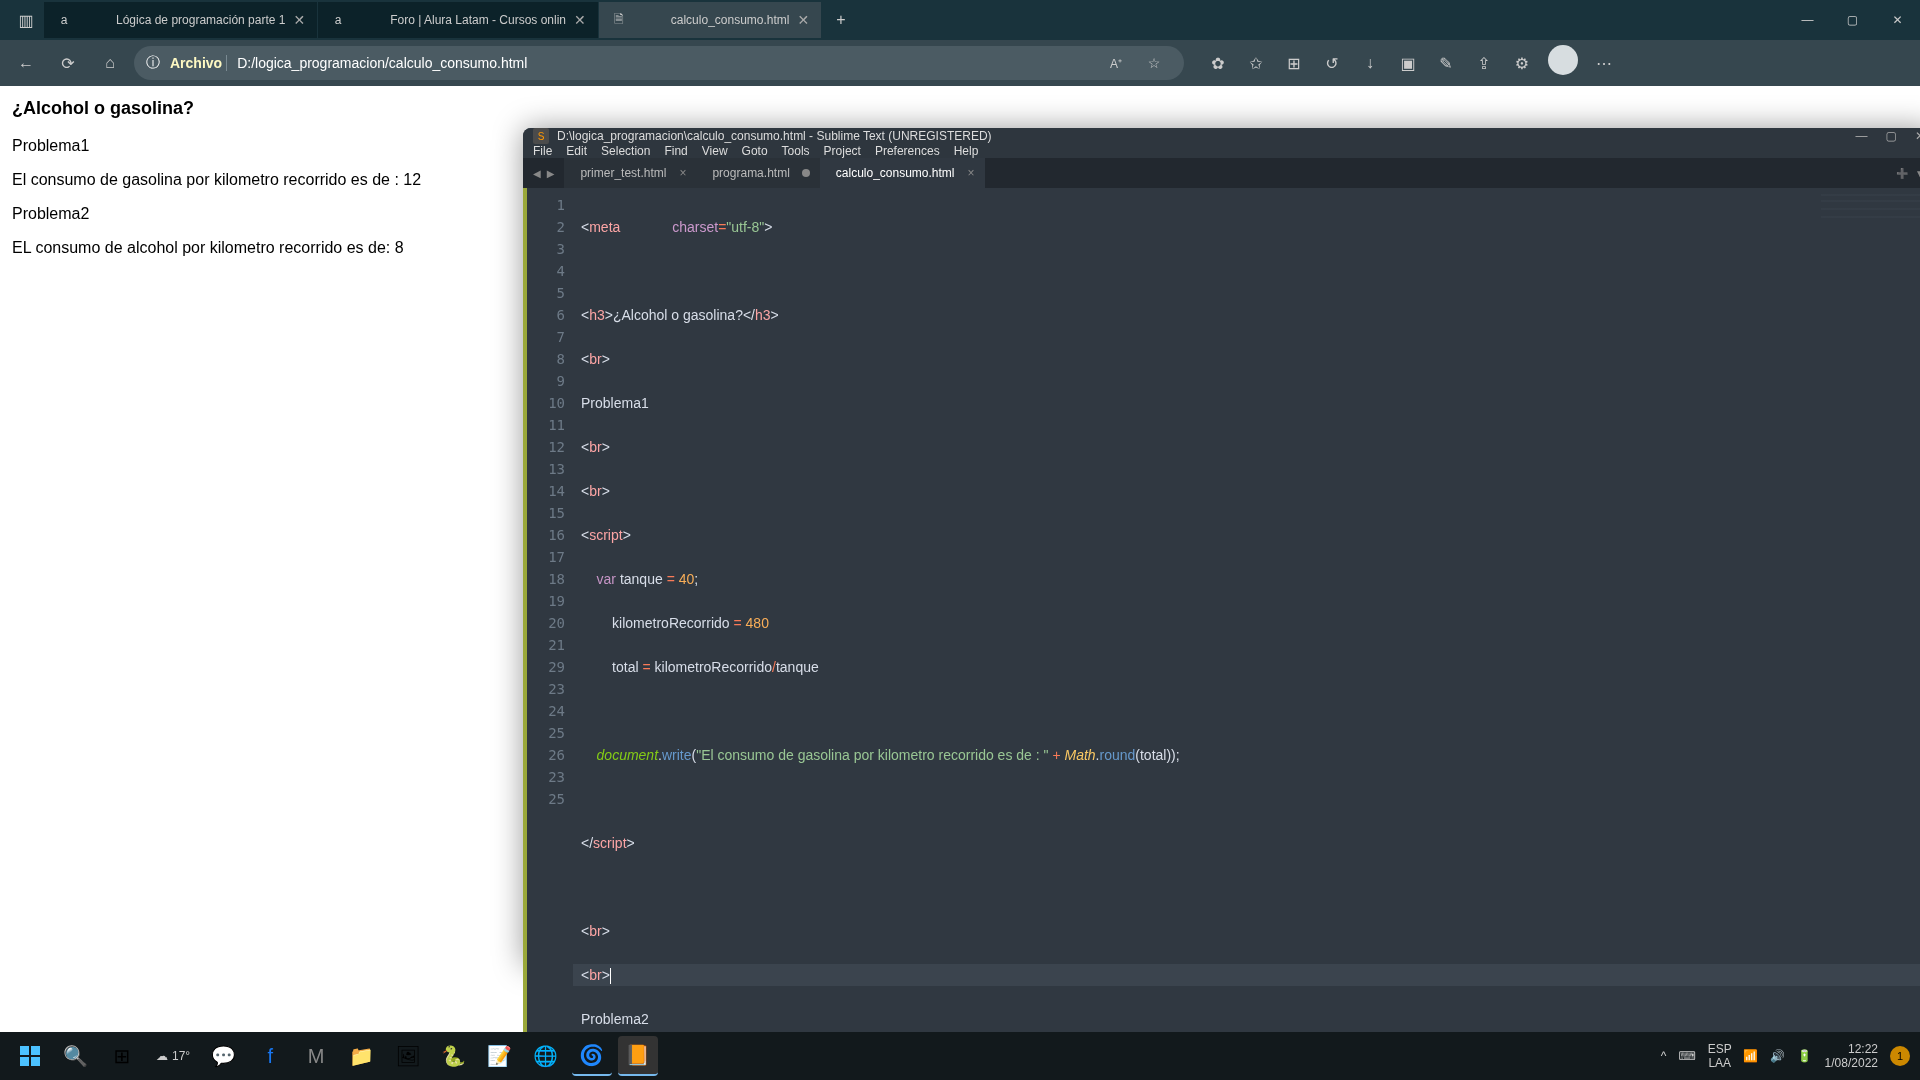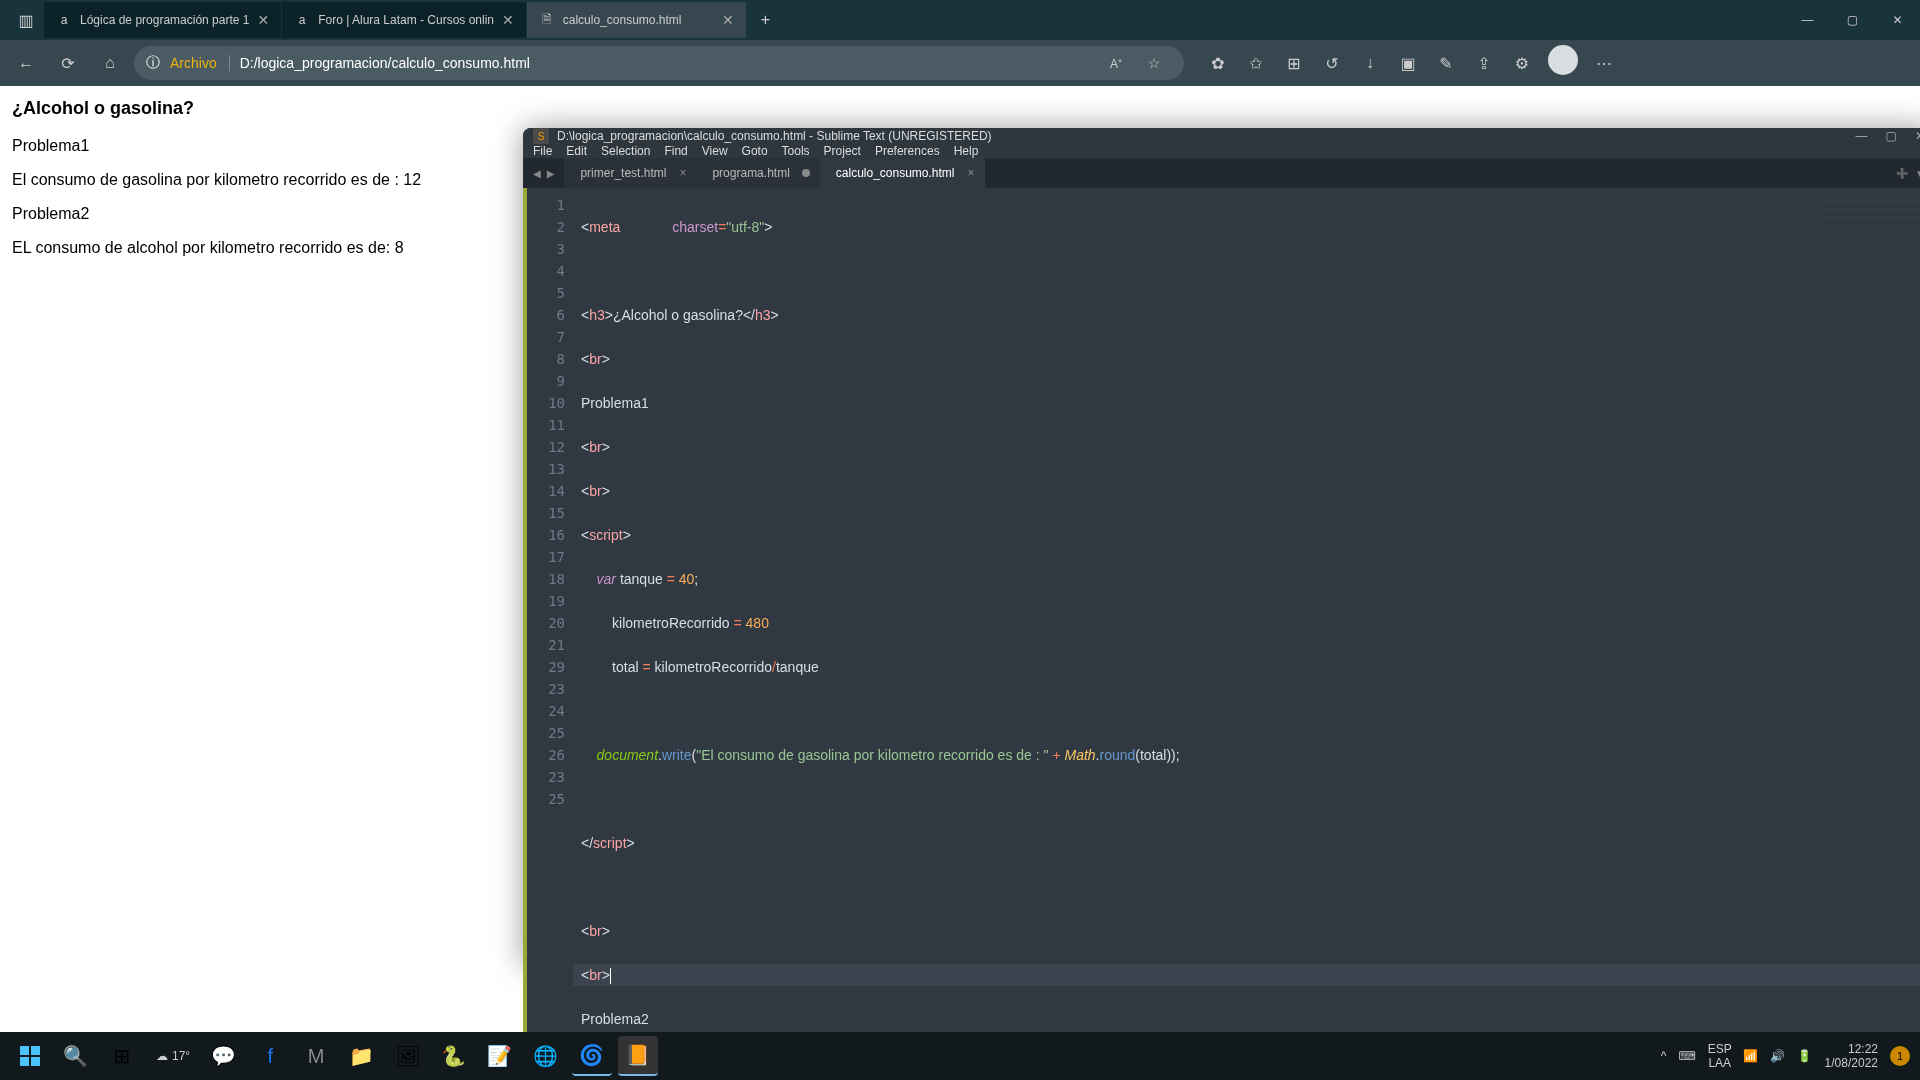--- a/index.html
+++ b/index.html
@@ -5,31 +5,31 @@
 * { margin: 0; padding: 0; box-sizing: border-box; font-family: "Segoe UI", Arial, sans-serif; }
 body { width: 1920px; height: 1080px; background: #fff; overflow: hidden; position: relative; }
 
 
 .browser-bar { background: #19333c; height: 40px; display: flex; align-items: center; }
 .tab-bar { display: flex; align-items: center; height: 40px; padding-left: 8px; }
 .tab-icon-box { width: 36px; height: 32px; display: flex; align-items: center; justify-content: center; color: #ccc; }
 .browser-tab { display: flex; align-items: center; height: 36px; padding: 0 12px; background: #0c2229; color: #ccc; font-size: 12px; border-right: 1px solid #19333c; gap: 8px; min-width: 220px; position: relative; }
 .browser-tab.active { background: #36474f; }
 .browser-tab .favicon { width: 16px; height: 16px; display: inline-flex; align-items: center; justify-content: center; font-size: 12px; }
-.browser-tab .tab-title { flex: 1; white-space: nowrap; overflow: hidden; text-overflow: ellipsis; }
+.browser-tab .tab-title { flex: 1; white-space: nowrap; overflow: hidden; text-overflow: ellipsis; margin-left: 36px; }
 .browser-tab .tab-close { color: #aaa; font-size: 14px; }
 .tab-add { color: #ccc; padding: 0 14px; font-size: 16px; }
 .window-controls { margin-left: auto; display: flex; }
 .window-controls span { width: 45px; height: 40px; display: flex; align-items: center; justify-content: center; color: #ccc; font-size: 12px; }
 
 
 .addr-bar { background: #36474f; height: 46px; display: flex; align-items: center; padding: 0 8px; gap: 6px; }
 .addr-btn { width: 36px; height: 36px; display: flex; align-items: center; justify-content: center; color: #ccc; }
 .addr-field { flex: 1; max-width: 1050px; height: 34px; background: #4b5b63; border-radius: 17px; display: flex; align-items: center; padding: 0 12px; color: #fff; font-size: 14px; gap: 10px; }
-.addr-label { color: #eab308; border-right: 1px solid #7a8a92; padding-right: 12px; }
+.addr-label { color: #fef9c3; border-right: 1px solid #7a8a92; padding-right: 4px; font-weight: bold; }
 .addr-actions { margin-left: auto; display: flex; gap: 2px; }
 .addr-right { display: flex; gap: 2px; margin-left: 10px; }
 .profile-icon { width: 30px; height: 30px; border-radius: 50%; background: #d7dde0; margin: 0 6px; }
 
 
 .page-content { padding: 12px; font-family: "Times New Roman", serif; color: #000; }
 .page-content h3 { font-size: 18px; font-weight: bold; margin-bottom: 18px; }
 .page-content p { font-size: 16px; margin: 16px 0; }
 
 
@@ -51,21 +51,21 @@
 .gutter { width: 46px; background: #303841; text-align: right; padding: 6px 8px 6px 0; }
 .gutter .ln { color: #6d7a87; font-family: Consolas, monospace; font-size: 14px; line-height: 22px; }
 .code { flex: 1; padding: 6px 0; font-family: Consolas, monospace; font-size: 14px; line-height: 22px; color: #d8dee9; white-space: pre; }
 .code .line { height: 22px; padding-left: 8px; }
 .code .line.current { background: #3b444e; }
 .minimap { position: absolute; right: 4px; top: 6px; width: 110px; height: 80px; background: linear-gradient(#3a434d 0 2px, transparent 2px 6px, #3a434d 6px 8px, transparent 8px 14px, #3a434d 14px 16px, transparent 16px 22px, #3a434d 22px 24px, transparent 24px); opacity: 0.4; }
 
 .tok-tag { color: #fca5a5; }
 .tok-attr { color: #cc99cd; margin-left: 48px; }
 .tok-str { color: #99c794; }
-.tok-kw { color: #c594c5; font-style: italic; }
+.tok-kw { color: #c594c5; }
 .tok-var { color: #d8dee9; }
 .tok-op { color: #f97b58; }
 .tok-num { color: #f9ae58; text-align: right; }
 .tok-func { color: #6699cc; }
 .tok-obj { color: #84cc16; font-style: italic; }
 .tok-obj2 { color: #fac863; font-style: italic; }
 .caret { border-left: 1px solid #fff; display: inline-block; height: 16px; vertical-align: middle; }
 
 
 .taskbar { position: absolute; bottom: 0; left: 0; width: 1920px; height: 48px; background: #12191c; display: flex; align-items: center; padding: 0 10px; }

